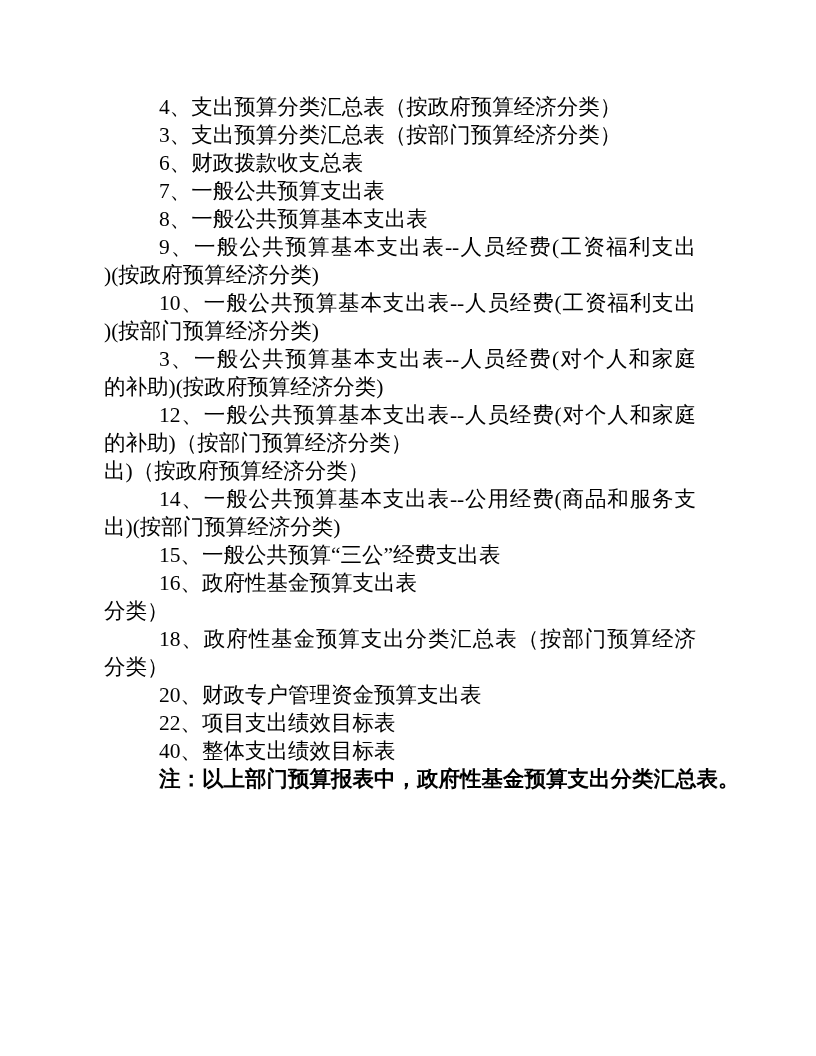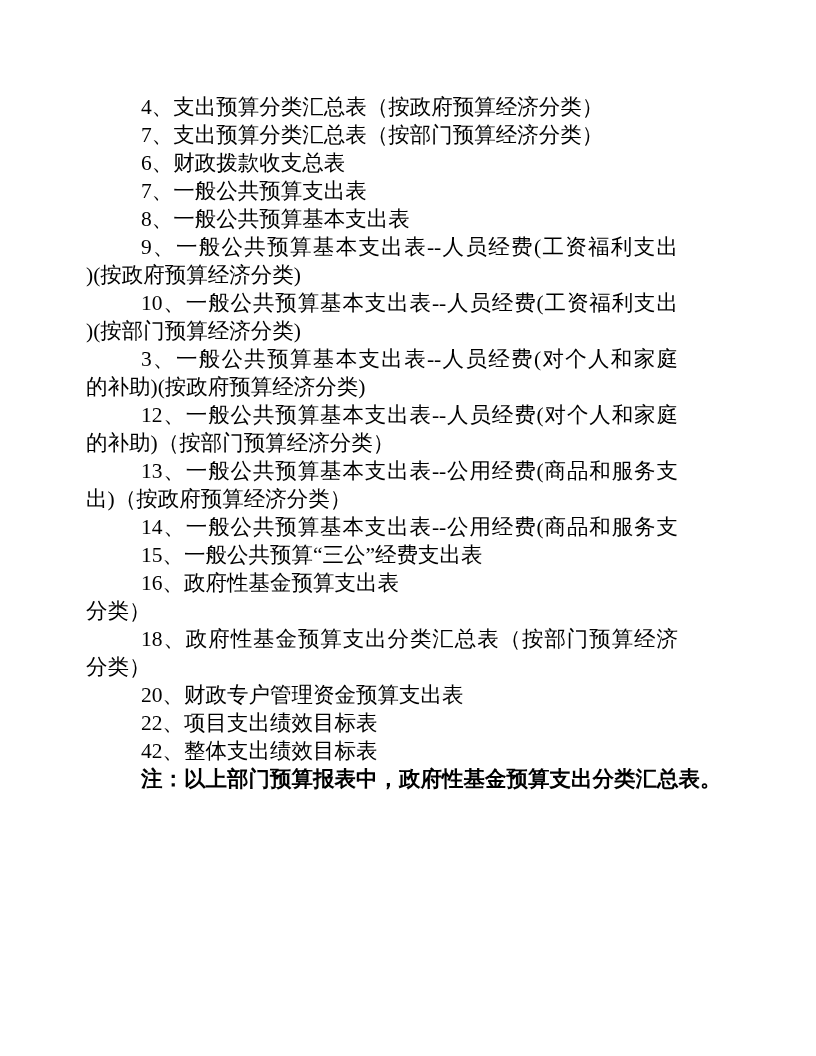--- a/index.html
+++ b/index.html
@@ -11,21 +11,21 @@
     position: relative;
     width: 816px;
     height: 1056px;
     background: #ffffff;
     overflow: hidden;
     font-family: "Liberation Serif", "DejaVu Serif", serif;
     color: #000000;
   }
   .content {
     position: absolute;
-    left: 86px;
+    left: 104px;
     top: 93px;
     width: 592px;
     font-size: 21.5px;
     line-height: 28px;
   }
   .ln {
     height: 28px;
     white-space: nowrap;
     text-align: left;
   }
@@ -42,38 +42,38 @@
   .bold {
     font-weight: bold;
   }
 </style>
 </head>
 <body>
 
 <div class="page">
   <div class="content">
     <div class="ln ind">4、支出预算分类汇总表（按政府预算经济分类）</div>
-    <div class="ln ind">7、支出预算分类汇总表（按部门预算经济分类）</div>
+    <div class="ln ind">3、支出预算分类汇总表（按部门预算经济分类）</div>
     <div class="ln ind">6、财政拨款收支总表</div>
     <div class="ln ind">7、一般公共预算支出表</div>
     <div class="ln ind">8、一般公共预算基本支出表</div>
     <div class="ln ind fill">9、一般公共预算基本支出表--人员经费(工资福利支出</div>
     <div class="ln">)(按政府预算经济分类)</div>
     <div class="ln ind fill">10、一般公共预算基本支出表--人员经费(工资福利支出</div>
     <div class="ln">)(按部门预算经济分类)</div>
     <div class="ln ind fill">3、一般公共预算基本支出表--人员经费(对个人和家庭</div>
     <div class="ln">的补助)(按政府预算经济分类)</div>
     <div class="ln ind fill">12、一般公共预算基本支出表--人员经费(对个人和家庭</div>
     <div class="ln">的补助)（按部门预算经济分类）</div>
-    <div class="ln ind fill">13、一般公共预算基本支出表--公用经费(商品和服务支</div>
     <div class="ln">出)（按政府预算经济分类）</div>
     <div class="ln ind fill">14、一般公共预算基本支出表--公用经费(商品和服务支</div>
+    <div class="ln">出)(按部门预算经济分类)</div>
     <div class="ln ind">15、一般公共预算“三公”经费支出表</div>
     <div class="ln ind">16、政府性基金预算支出表</div>
     <div class="ln">分类）</div>
     <div class="ln ind fill">18、政府性基金预算支出分类汇总表（按部门预算经济</div>
     <div class="ln">分类）</div>
     <div class="ln ind">20、财政专户管理资金预算支出表</div>
     <div class="ln ind">22、项目支出绩效目标表</div>
-    <div class="ln ind">42、整体支出绩效目标表</div>
+    <div class="ln ind">40、整体支出绩效目标表</div>
     <div class="ln ind bold">注：以上部门预算报表中，政府性基金预算支出分类汇总表。</div>
   </div>
 </div>
 
 </body></html>

